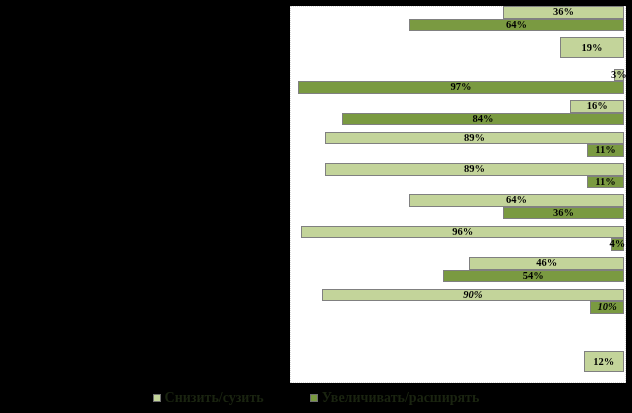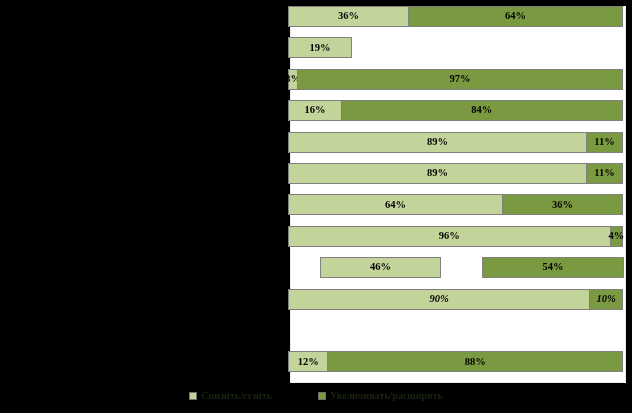--- a/index.html
+++ b/index.html
@@ -68,20 +68,21 @@
     white-space: normal;
   }
 
   .bar-track {
     position: relative;
     width: 336px;
     height: 21px;
     display: flex;
     align-items: flex-end;
     box-sizing: border-box;
+    flex-direction: column;
   }
 
   .seg {
     position: relative;
     height: 100%;
     box-sizing: border-box;
     border: 1px solid #808080;
     display: flex;
     align-items: center;
     justify-content: center;
@@ -120,21 +121,21 @@
     width: 8px;
     height: 8px;
     border: 1px solid #6f6f6f;
     box-sizing: border-box;
   }
   .legend-swatch.light { background: #c3d49a; }
   .legend-swatch.dark  { background: #7a9a41; }
   .legend-text {
     font-family: "Liberation Serif", serif;
     font-weight: bold;
-    font-size: 10px;
+    font-size: 14px;
     color: #1a2410;
     white-space: nowrap;
   }
 </style>
 </head>
 <body>
 
 <div id="chart-root">
 
   <div class="plot-area"></div>
@@ -245,23 +246,20 @@
           <div class="seg dark" style="width: 10%;">
             <span class="seg-label">10%</span>
           </div>
         </div>
       </div>
       <div class="row" style="top: 351.4px; height: 21px;">
         <div class="row-label">производство/оборот для вытеснения конкурентов с рынка/захвата новых рынков</div>
         <div class="bar-track">
           <div class="seg light" style="width: 12%;">
             <span class="seg-label">12%</span>
-          </div>
-          <div class="seg dark" style="width: 88%;">
-            <span class="seg-label">88%</span>
           </div>
         </div>
       </div>
     </div>
 
   <div class="legend">
     <div class="legend-item">
       <span class="legend-swatch light"></span>
       <span class="legend-text">Снизить/сузить</span>
     </div>

